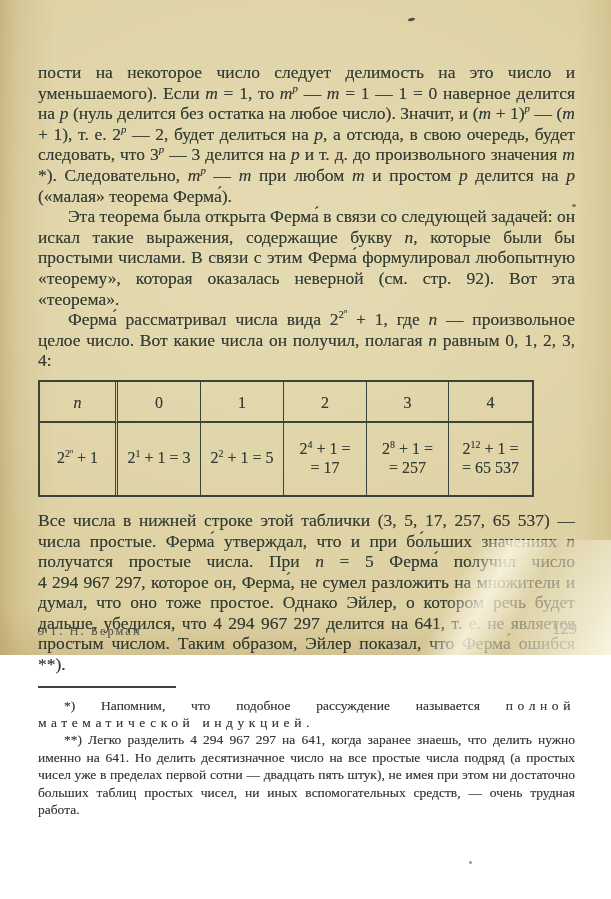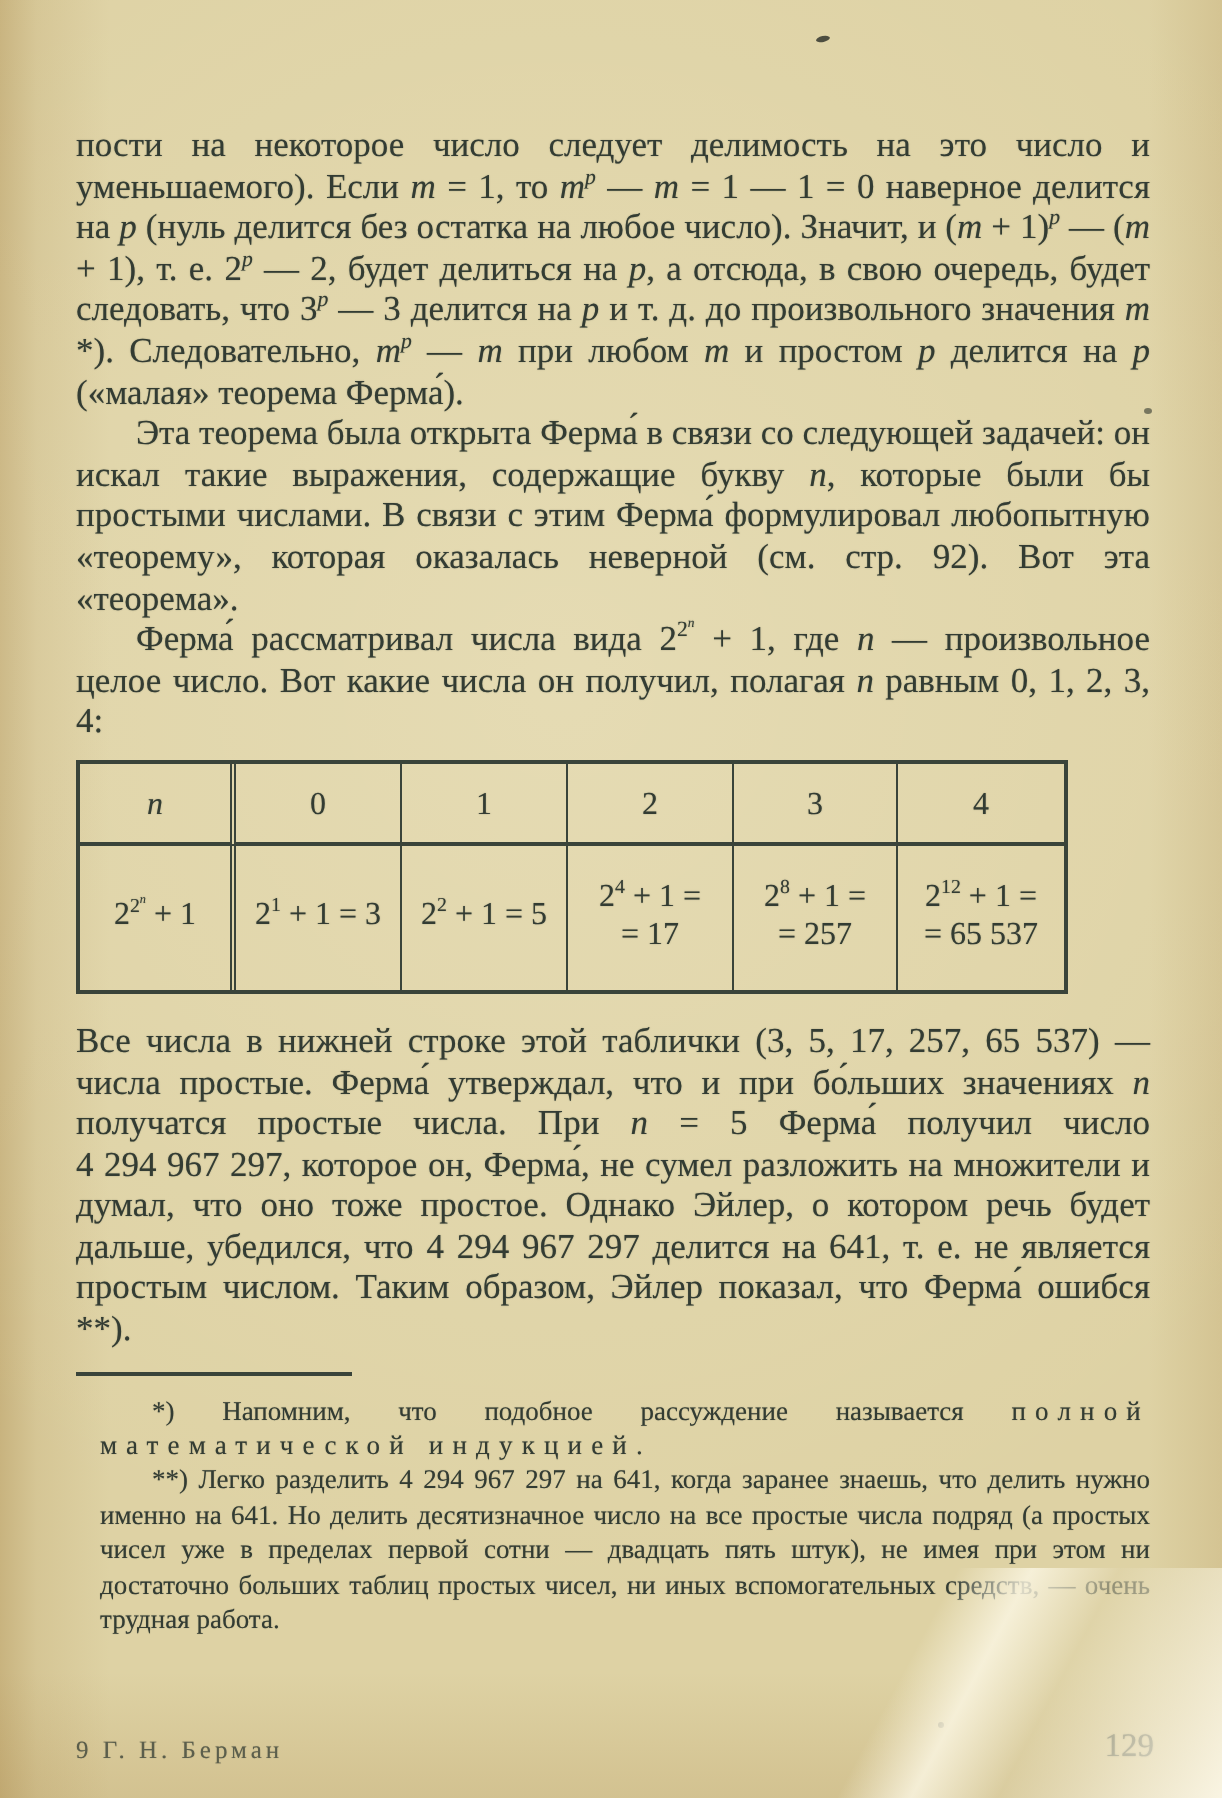--- a/index.html
+++ b/index.html
@@ -8,21 +8,21 @@
     --paper-light:#ece3c2;
     --ink:#333c33;
     --rule:#3a443a;
   }
   html,body{margin:0;padding:0;}
   body{
     width:611px;height:899px;overflow:hidden;
     font-family:"Liberation Serif","DejaVu Serif",serif;
   }
   .scan{
-    position:relative;width:611px;height:899px;box-sizing:border-box;
+    position:relative;width:611px;height:655px;box-sizing:border-box;
     background:
       radial-gradient(120% 85% at 46% 38%, rgba(255,252,235,0.22), rgba(255,252,235,0) 62%),
       linear-gradient(90deg, rgba(150,108,40,0.30) 0%, rgba(150,108,40,0.12) 3%, rgba(150,108,40,0) 9%),
       linear-gradient(270deg, rgba(150,108,40,0.14) 0%, rgba(150,108,40,0) 6%),
       linear-gradient(0deg, rgba(150,108,40,0.16) 0%, rgba(150,108,40,0) 7%),
       var(--paper);
     color:var(--ink);
   }
   .curl{
     position:absolute;right:0;bottom:0;width:250px;height:115px;
@@ -64,21 +64,20 @@
   .ftable th.mid,.ftable td.mid{border-right:1px solid var(--rule);}
   .ftable th.c0,.ftable td.c0{border-right:3px double var(--rule);}
 
   .fn-rule{
     width:138px;border:0;border-top:2px solid var(--rule);
     margin:11px 0 9px 0;
   }
   .fn{
     font-size:13.5px;line-height:17.4px;text-indent:26px;text-align:justify;
     text-shadow:0 0 0.5px rgba(51,60,51,0.5);
-    margin-left:12px;
   }
 
   .footer{
     position:absolute;left:38px;right:34px;bottom:16px;
     display:flex;justify-content:space-between;align-items:flex-end;
   }
   .sig{font-size:12.5px;letter-spacing:2px;opacity:.75;
     text-shadow:0 0 0.5px rgba(51,60,51,0.5);}
   .pageno{font-size:16.5px;text-shadow:0 0 0.8px rgba(51,60,51,0.8);}
 </style>

